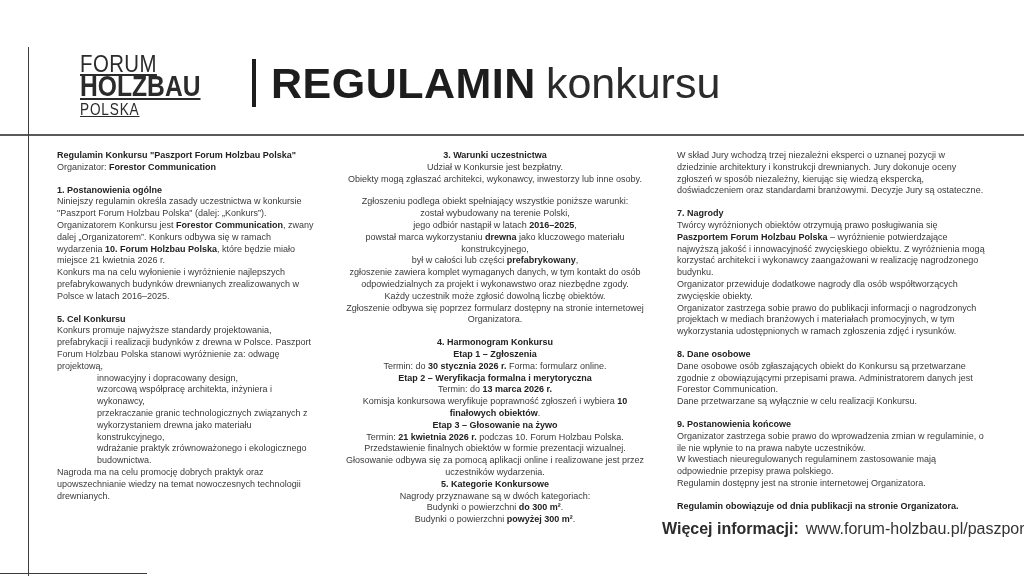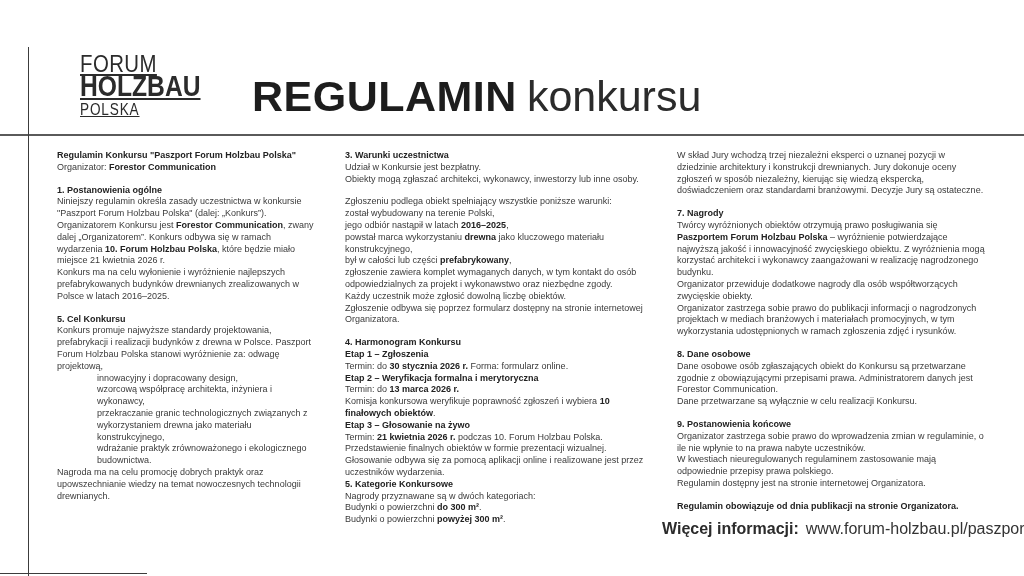--- a/index.html
+++ b/index.html
@@ -40,38 +40,38 @@
     font-size: 29px; font-weight: 700; letter-spacing: 0px; margin-top: -4px;
     transform: scaleX(0.85); transform-origin: left center;
   }
   .logo .l3 {
     font-size: 16px; font-weight: 400; letter-spacing: 1px; margin-top: 1px;
     transform: scaleX(0.85); transform-origin: left center;
   }
   
   .title-wrap {
     position: absolute; left: 252px; top: 57px; height: 52px;
-    display: flex; align-items: center; gap: 15px; flex-direction: column;
+    display: flex; align-items: center; gap: 15px;
   }
   .title-bar {
     width: 4px; height: 48px; background: #1d1d1d;
   }
   .title-strong {
     font-size: 43px; font-weight: 700; color: #1d1d1d; letter-spacing: 0.5px;
   }
   .title-light {
     font-size: 43px; font-weight: 400; color: #2b2b2b; margin-left: 10px;
   }
   
   .col {
     position: absolute; top: 150px;
     font-size: 9px; line-height: 11.8px; color: #3a3a3a;
   }
   .col-1 { left: 57px;  width: 262px; }
-  .col-2 { left: 345px; width: 300px; }
+  .col-2 { left: 345px; width: 300px; text-align: center; }
   .col-3 { left: 677px; width: 310px; }
   .para { margin: 0; }
   .para.gap { margin-top: 11px; }
   .para.heading { font-weight: 700; color: #222; }
   .para.indent { padding-left: 40px; }
   .b { font-weight: 700; color: #222; }
   
   .footer {
     position: absolute; left: 662px; top: 520px;
     font-size: 16px; color: #2b2b2b; white-space: nowrap;

